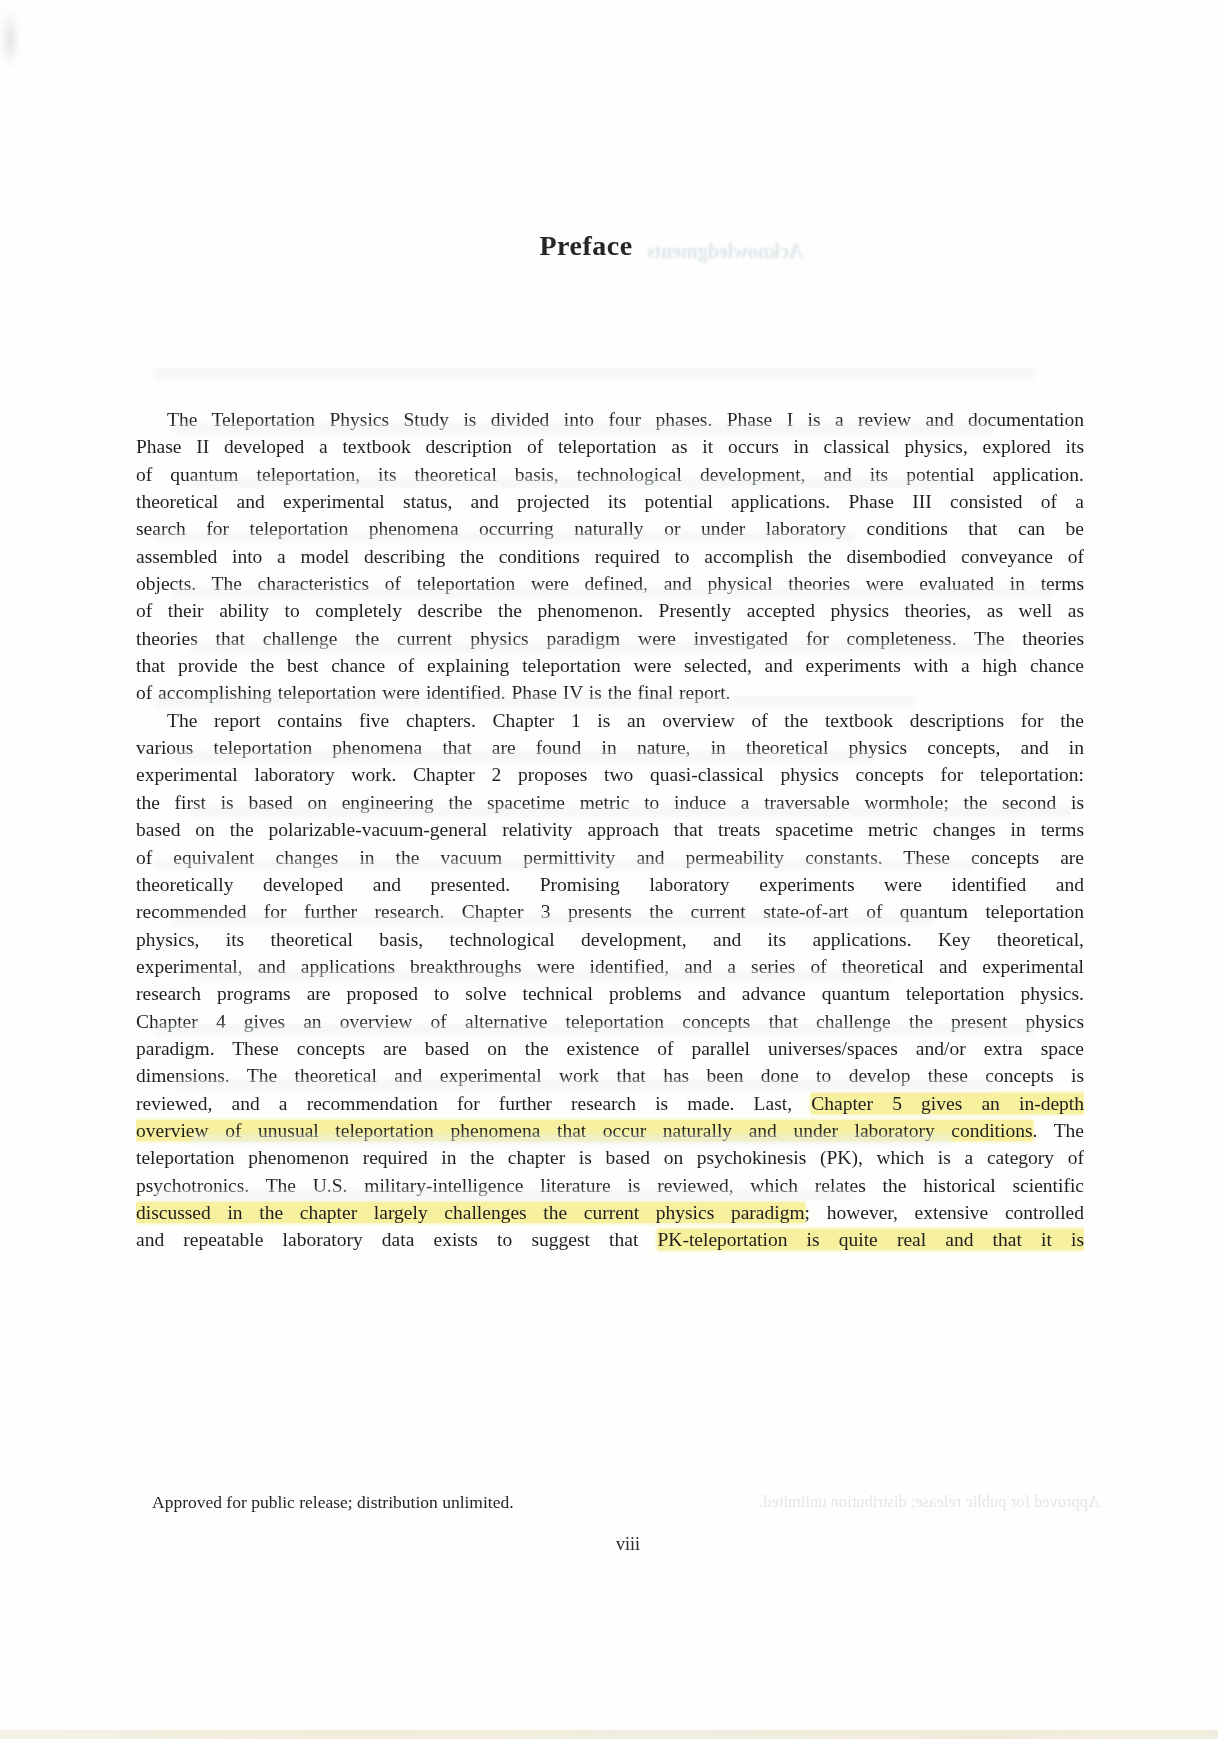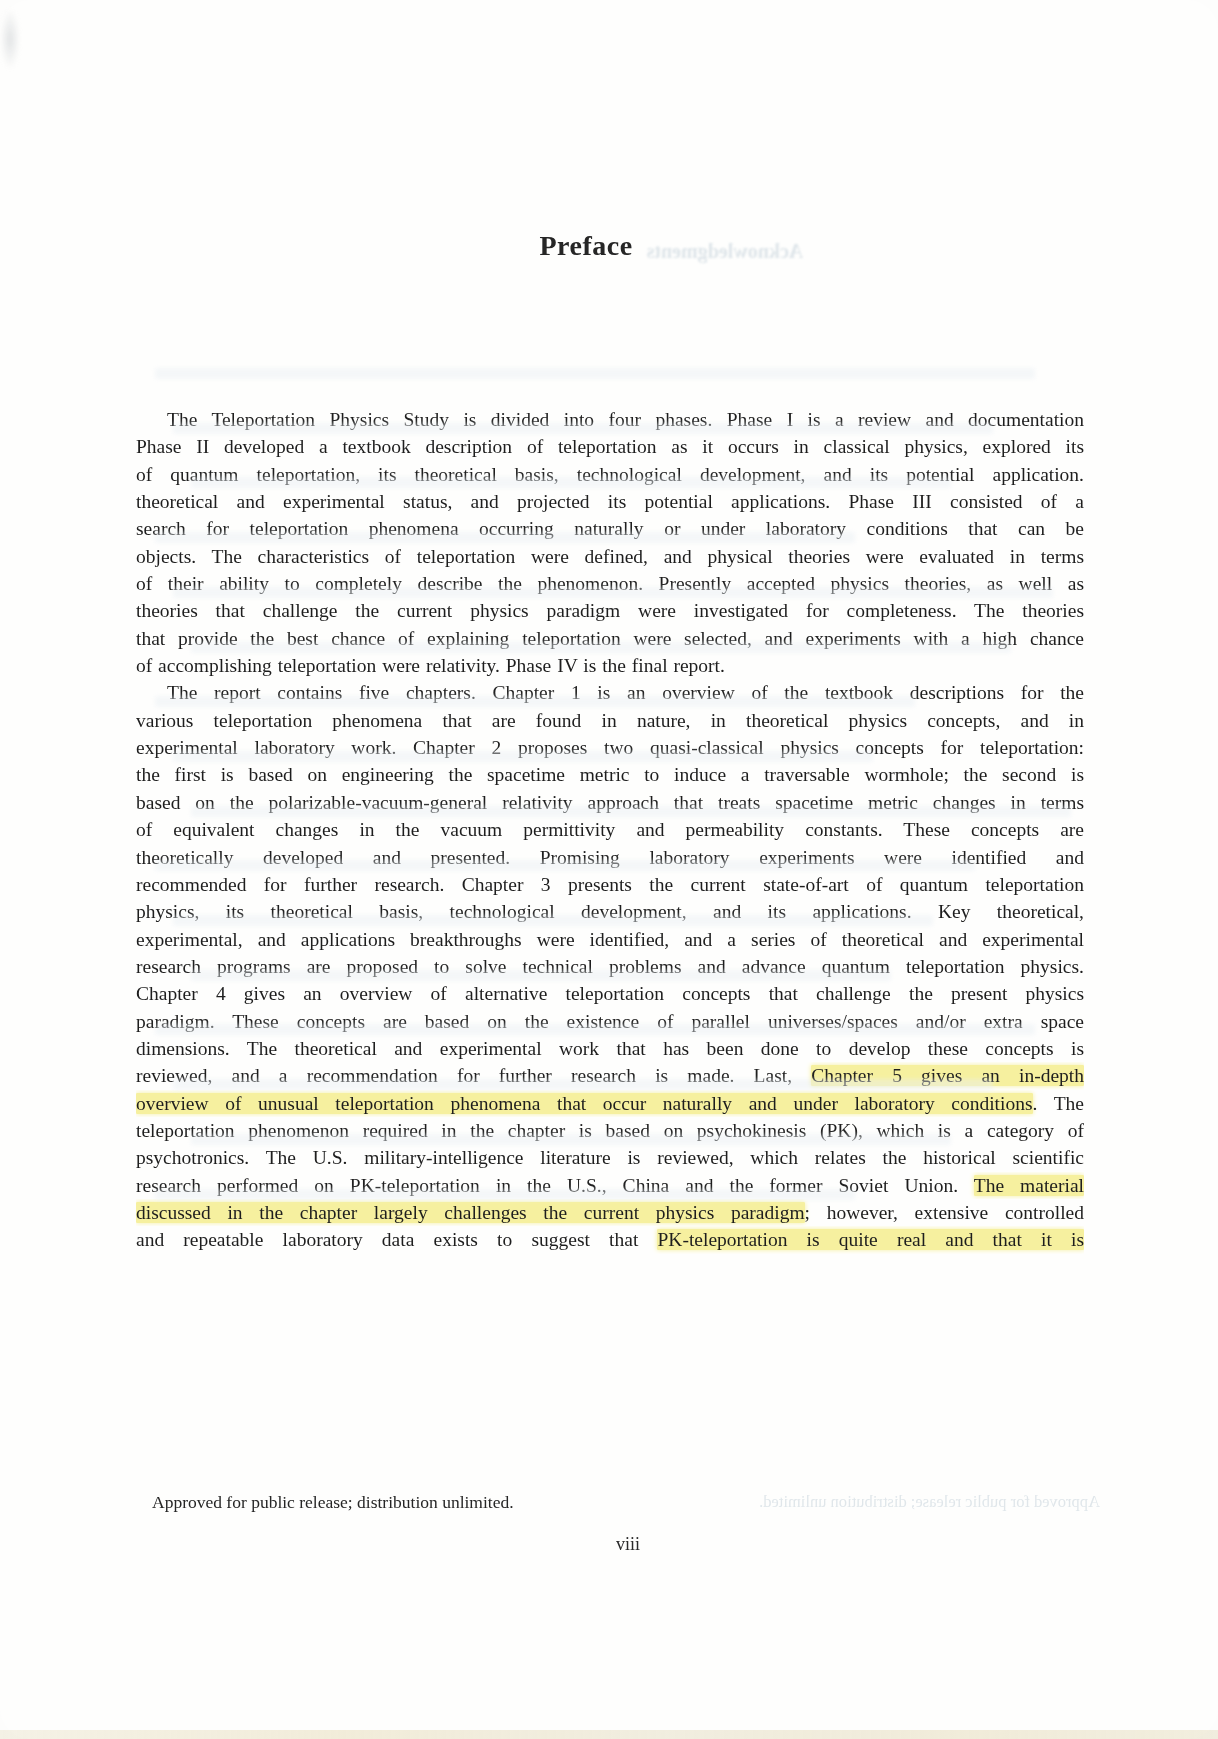--- a/index.html
+++ b/index.html
@@ -111,44 +111,44 @@
 
 <div class="page">
   <div class="ghost ghost-title">Acknowledgments</div>
   <h1 class="page-title">Preface</h1>
   <div class="body-text">
       <div class="line indent"><span>The Teleportation Physics Study is divided into four phases.  Phase I is a review and documentation</span></div>
       <div class="line"><span>Phase II developed a textbook description of teleportation as it occurs in classical physics, explored its</span></div>
       <div class="line"><span>of quantum teleportation, its theoretical basis, technological development, and its potential application.</span></div>
       <div class="line"><span>theoretical and experimental status, and projected its potential applications.  Phase III consisted of a</span></div>
       <div class="line"><span>search for teleportation phenomena occurring naturally or under laboratory conditions that can be</span></div>
+      <div class="line"><span>assembled into a model describing the conditions required to accomplish the disembodied conveyance of</span></div>
       <div class="line"><span>objects.  The characteristics of teleportation were defined, and physical theories were evaluated in terms</span></div>
       <div class="line"><span>of their ability to completely describe the phenomenon.  Presently accepted physics theories, as well as</span></div>
       <div class="line"><span>theories that challenge the current physics paradigm were investigated for completeness.  The theories</span></div>
       <div class="line"><span>that provide the best chance of explaining teleportation were selected, and experiments with a high chance</span></div>
-      <div class="line last"><span>of accomplishing teleportation were relativity.  Phase IV is the final report.</span></div>
+      <div class="line last"><span>of accomplishing teleportation were identified.  Phase IV is the final report.</span></div>
       <div class="line indent"><span>The report contains five chapters.  Chapter 1 is an overview of the textbook descriptions for the</span></div>
       <div class="line"><span>various teleportation phenomena that are found in nature, in theoretical physics concepts, and in</span></div>
       <div class="line"><span>experimental laboratory work.  Chapter 2 proposes two quasi-classical physics concepts for teleportation:</span></div>
       <div class="line"><span>the first is based on engineering the spacetime metric to induce a traversable wormhole; the second is</span></div>
       <div class="line"><span>based on the polarizable-vacuum-general relativity approach that treats spacetime metric changes in terms</span></div>
       <div class="line"><span>of equivalent changes in the vacuum permittivity and permeability constants.  These concepts are</span></div>
       <div class="line"><span>theoretically developed and presented.  Promising laboratory experiments were identified and</span></div>
       <div class="line"><span>recommended for further research.  Chapter 3 presents the current state-of-art of quantum teleportation</span></div>
       <div class="line"><span>physics, its theoretical basis, technological development, and its applications.  Key theoretical,</span></div>
       <div class="line"><span>experimental, and applications breakthroughs were identified, and a series of theoretical and experimental</span></div>
       <div class="line"><span>research programs are proposed to solve technical problems and advance quantum teleportation physics.</span></div>
       <div class="line"><span>Chapter 4 gives an overview of alternative teleportation concepts that challenge the present physics</span></div>
       <div class="line"><span>paradigm.  These concepts are based on the existence of parallel universes/spaces and/or extra space</span></div>
       <div class="line"><span>dimensions.  The theoretical and experimental work that has been done to develop these concepts is</span></div>
       <div class="line"><span>reviewed, and a recommendation for further research is made.  Last, </span><span class="hl">Chapter 5 gives an in-depth</span></div>
       <div class="line"><span class="hl">overview of unusual teleportation phenomena that occur naturally and under laboratory conditions</span><span>.  The</span></div>
       <div class="line"><span>teleportation phenomenon required in the chapter is based on psychokinesis (PK), which is a category of</span></div>
       <div class="line"><span>psychotronics.  The U.S. military-intelligence literature is reviewed, which relates the historical scientific</span></div>
-      <div class="line"><span>research performed on PK-teleportation in the U.S., China and the former Soviet Union.  </span><span class="hl">The material</span></div>
       <div class="line"><span class="hl">discussed in the chapter largely challenges the current physics paradigm</span><span>; however, extensive controlled</span></div>
       <div class="line"><span>and repeatable laboratory data exists to suggest that </span><span class="hl">PK-teleportation is quite real and that it is</span></div>
     </div>
   <div class="footer-note">Approved for public release; distribution unlimited.</div>
   <div class="ghost ghost-footer">Approved for public release; distribution unlimited.</div>
   <div class="page-number">viii</div>
   <div class="corner-smudge"></div>
   <div class="bottom-band"></div>
 <div class="ghost-strip" style="left: 155px; width: 880px; top: 368px;"></div>
     <div class="ghost-strip" style="left: 173px; width: 820px; top: 422.7px;"></div>

